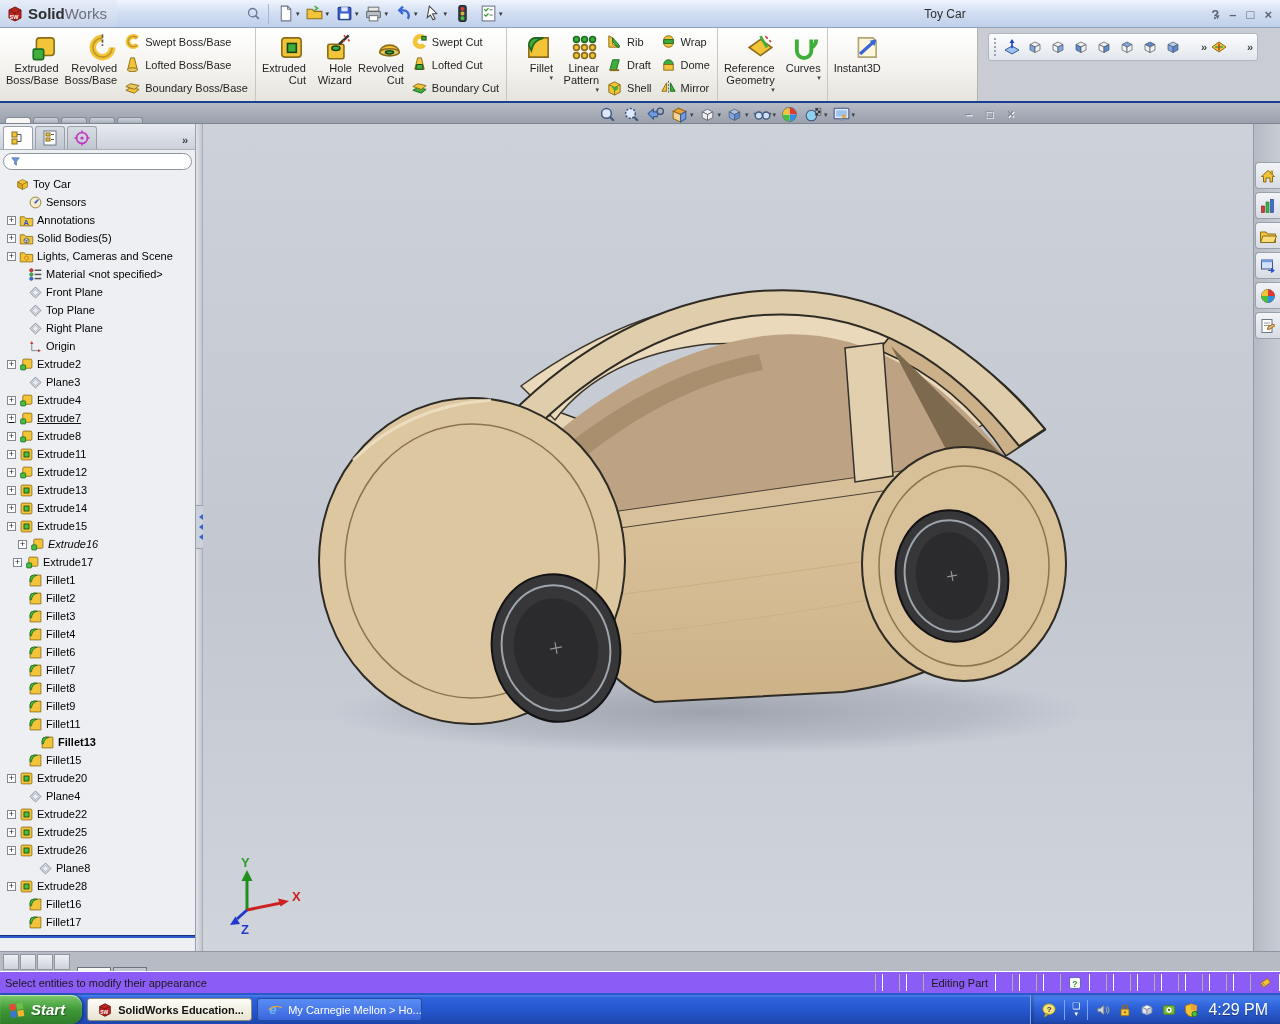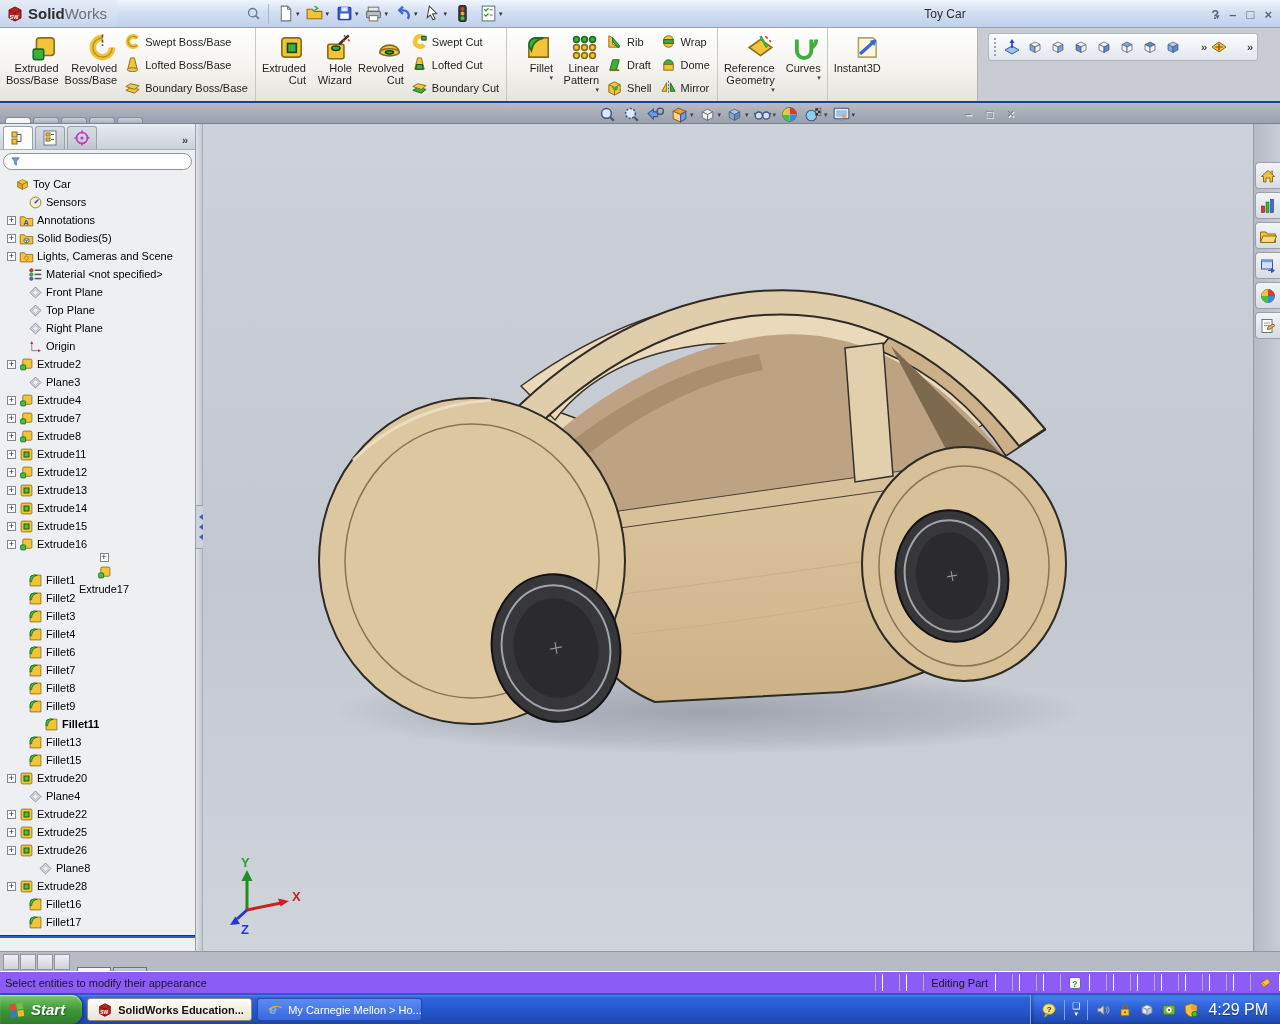--- a/index.html
+++ b/index.html
@@ -938,21 +938,21 @@
         <div class="trow" style="padding-left: 7px;">
           <span class="exp"></span>
           <span class="islot" data-icon-slot="">
             <svg viewBox="0 0 18 18">
               <rect x="4.5" y="2.5" width="11" height="11" rx="1.5" fill="#f3c437" stroke="#8a6d1a"></rect>
               <rect x="2" y="9.5" width="6" height="6" rx="1" fill="#45c13c" stroke="#1d6b24"></rect>
             </svg>
           </span>
           <span class="lbl">Extrude4</span>
         </div>
-        <div class="trow" style="padding-left: 7px;">
+        <div class="trow" style="padding-left: 7px; text-decoration: underline;">
           <span class="exp"></span>
           <span class="islot" data-icon-slot="">
             <svg viewBox="0 0 18 18">
               <rect x="4.5" y="2.5" width="11" height="11" rx="1.5" fill="#f3c437" stroke="#8a6d1a"></rect>
               <rect x="2" y="9.5" width="6" height="6" rx="1" fill="#45c13c" stroke="#1d6b24"></rect>
             </svg>
           </span>
           <span class="lbl">Extrude7</span>
         </div>
         <div class="trow" style="padding-left: 7px;">
@@ -1008,31 +1008,31 @@
         <div class="trow" style="padding-left: 7px;">
           <span class="exp"></span>
           <span class="islot" data-icon-slot="">
             <svg viewBox="0 0 18 18">
               <rect x="2.5" y="2.5" width="13" height="13" rx="1.5" fill="#f3c437" stroke="#8a6d1a"></rect>
               <rect x="6" y="6" width="6" height="6" fill="#45c13c" stroke="#14441a"></rect>
             </svg>
           </span>
           <span class="lbl">Extrude15</span>
         </div>
-        <div class="trow" style="padding-left: 7px;">
+        <div class="trow" style="padding-left: 18px; font-style: italic;">
           <span class="exp"></span>
           <span class="islot" data-icon-slot="">
             <svg viewBox="0 0 18 18">
               <rect x="4.5" y="2.5" width="11" height="11" rx="1.5" fill="#f3c437" stroke="#8a6d1a"></rect>
               <rect x="2" y="9.5" width="6" height="6" rx="1" fill="#45c13c" stroke="#1d6b24"></rect>
             </svg>
           </span>
           <span class="lbl">Extrude16</span>
         </div>
-        <div class="trow" style="padding-left: 13px; flex-direction: column;">
+        <div class="trow" style="padding-left: 13px;">
           <span class="exp"></span>
           <span class="islot" data-icon-slot="">
             <svg viewBox="0 0 18 18">
               <rect x="4.5" y="2.5" width="11" height="11" rx="1.5" fill="#f3c437" stroke="#8a6d1a"></rect>
               <rect x="2" y="9.5" width="6" height="6" rx="1" fill="#45c13c" stroke="#1d6b24"></rect>
             </svg>
           </span>
           <span class="lbl">Extrude17</span>
         </div>
         <div class="trow no-plus" style="padding-left: 16px;">
@@ -1108,31 +1108,31 @@
         <div class="trow no-plus" style="padding-left: 16px;">
           <span class="exp"></span>
           <span class="islot" data-icon-slot="">
             <svg viewBox="0 0 18 18">
               <path d="M2.5 15.5V7Q2.5 2.5 7 2.5h8.5v13z" fill="#f3c437" stroke="#8a6d1a"></path>
               <path d="M2.5 7Q2.5 2.5 7 2.5l4 .2Q5 4 4.2 10.5l-1.7.2z" fill="#45c13c" stroke="#1d6b24"></path>
             </svg>
           </span>
           <span class="lbl">Fillet9</span>
         </div>
-        <div class="trow no-plus" style="padding-left: 32px; font-weight: bold;">
+        <div class="trow no-plus" style="padding-left: 16px;">
           <span class="exp"></span>
           <span class="islot" data-icon-slot="">
             <svg viewBox="0 0 18 18">
               <path d="M2.5 15.5V7Q2.5 2.5 7 2.5h8.5v13z" fill="#f3c437" stroke="#8a6d1a"></path>
               <path d="M2.5 7Q2.5 2.5 7 2.5l4 .2Q5 4 4.2 10.5l-1.7.2z" fill="#45c13c" stroke="#1d6b24"></path>
             </svg>
           </span>
           <span class="lbl">Fillet11</span>
         </div>
-        <div class="trow no-plus" style="padding-left: 16px;">
+        <div class="trow no-plus" style="padding-left: 28px; font-weight: bold;">
           <span class="exp"></span>
           <span class="islot" data-icon-slot="">
             <svg viewBox="0 0 18 18">
               <path d="M2.5 15.5V7Q2.5 2.5 7 2.5h8.5v13z" fill="#f3c437" stroke="#8a6d1a"></path>
               <path d="M2.5 7Q2.5 2.5 7 2.5l4 .2Q5 4 4.2 10.5l-1.7.2z" fill="#45c13c" stroke="#1d6b24"></path>
             </svg>
           </span>
           <span class="lbl">Fillet13</span>
         </div>
         <div class="trow no-plus" style="padding-left: 16px;">

